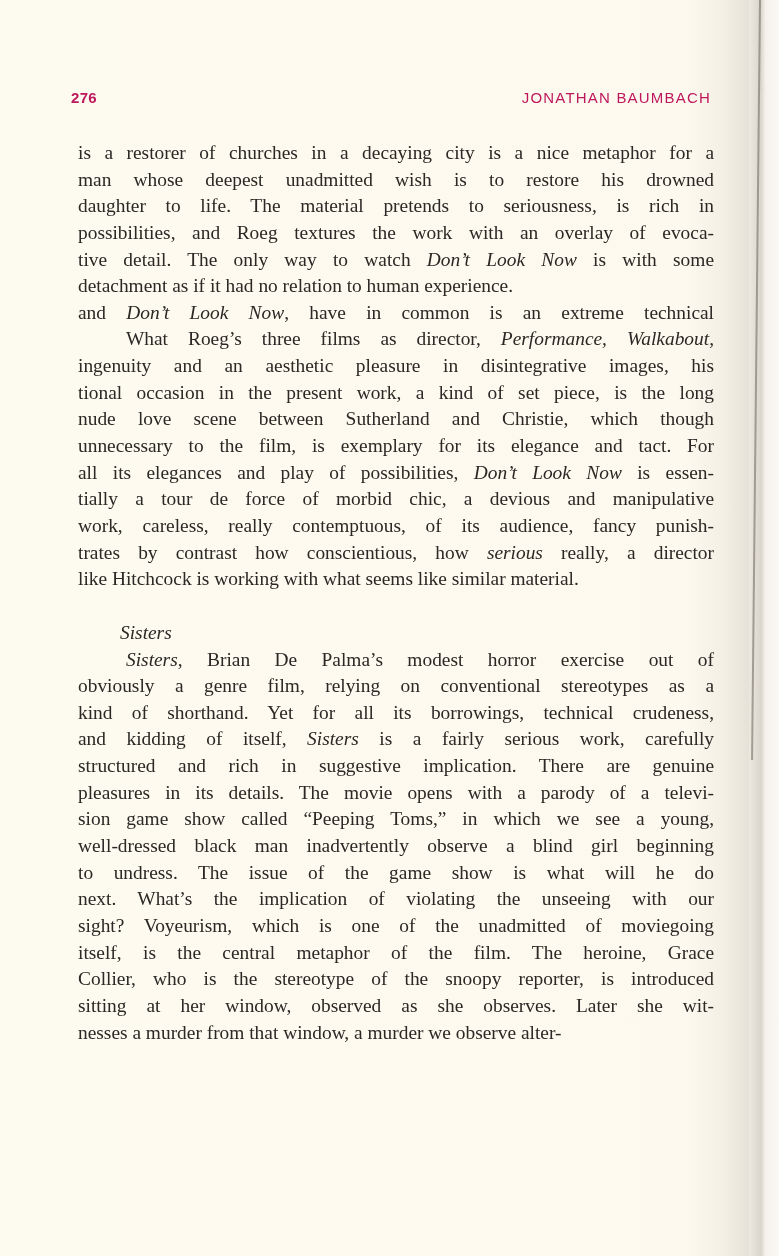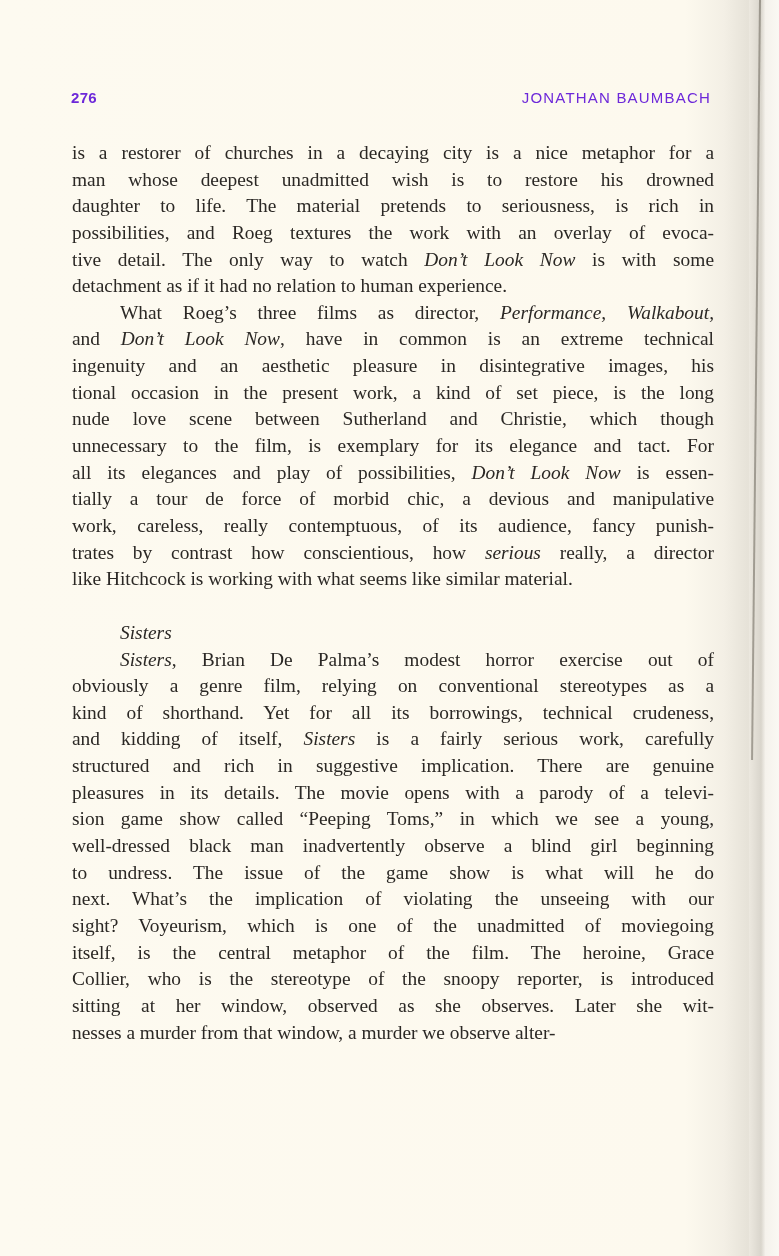--- a/index.html
+++ b/index.html
@@ -17,29 +17,29 @@
     position: absolute; top: 0; right: 0; width: 30px; height: 1256px;
     background: linear-gradient(to right, #ece8df 0%, #d9d5cc 40%, #f5f2ec 55%, #faf8f3 100%);
   }
   .edge-line {
     position: absolute; top: 0; right: 18px; width: 2px; height: 760px;
     background: #6a6559; opacity: 0.55; transform: rotate(0.6deg); transform-origin: top;
   }
   .header {
     position: absolute; top: 89px; left: 71px; width: 640px; height: 20px;
     font-family: "Liberation Sans", "DejaVu Sans", sans-serif;
-    font-size: 15px; color: #6d28d9; letter-spacing: 0.3px;
+    font-size: 15px; color: #be185d; letter-spacing: 0.3px;
   }
   .folio { position: absolute; left: 0; top: 0; font-weight: bold; }
   .running-head { position: absolute; right: 0; top: 0; letter-spacing: 1.2px; }
   .text {
     position: absolute; top: 140px; left: 72px; width: 642px;
     font-size: 19.4px; line-height: 26.65px;
   }
-  .line { display: block; white-space: nowrap; text-align: justify; text-align-last: justify; height: 26.65px; }
+  .line { display: block; white-space: nowrap; text-align: justify; text-align-last: justify; height: 26.65px; margin-left: 6px; }
   .line.last { text-align-last: left; }
   .line.indent { padding-left: 48px; }
   .section-head { display: block; padding-left: 48px; font-style: italic; height: 26.65px; margin-top: 27px; }
   i { font-style: italic; }
 </style>
 </head>
 <body>
 
 <div class="page-bg"></div>
 <div class="edge"></div>
@@ -53,22 +53,22 @@
 <div class="text">
   <div id="p1">
       <span class="line">is a restorer of churches in a decaying city is a nice metaphor for a</span>
       <span class="line">man whose deepest unadmitted wish is to restore his drowned</span>
       <span class="line">daughter to life. The material pretends to seriousness, is rich in</span>
       <span class="line">possibilities, and Roeg textures the work with an overlay of evoca-</span>
       <span class="line">tive detail. The only way to watch <i>Don’t Look Now</i> is with some</span>
       <span class="line last">detachment as if it had no relation to human experience.</span>
     </div>
   <div id="p2">
+      <span class="line">and <i>Don’t Look Now</i>, have in common is an extreme technical</span>
       <span class="line indent">What Roeg’s three films as director, <i>Performance, Walkabout,</i></span>
-      <span class="line">and <i>Don’t Look Now</i>, have in common is an extreme technical</span>
       <span class="line">ingenuity and an aesthetic pleasure in disintegrative images, his</span>
       <span class="line">tional occasion in the present work, a kind of set piece, is the long</span>
       <span class="line">nude love scene between Sutherland and Christie, which though</span>
       <span class="line">unnecessary to the film, is exemplary for its elegance and tact. For</span>
       <span class="line">all its elegances and play of possibilities, <i>Don’t Look Now</i> is essen-</span>
       <span class="line">tially a tour de force of morbid chic, a devious and manipulative</span>
       <span class="line">work, careless, really contemptuous, of its audience, fancy punish-</span>
       <span class="line">trates by contrast how conscientious, how <i>serious</i> really, a director</span>
       <span class="line last">like Hitchcock is working with what seems like similar material.</span>
     </div>

